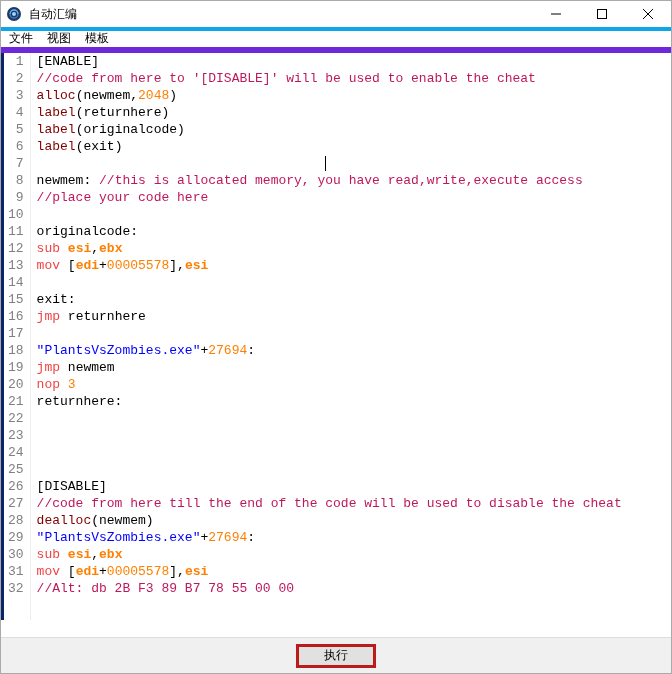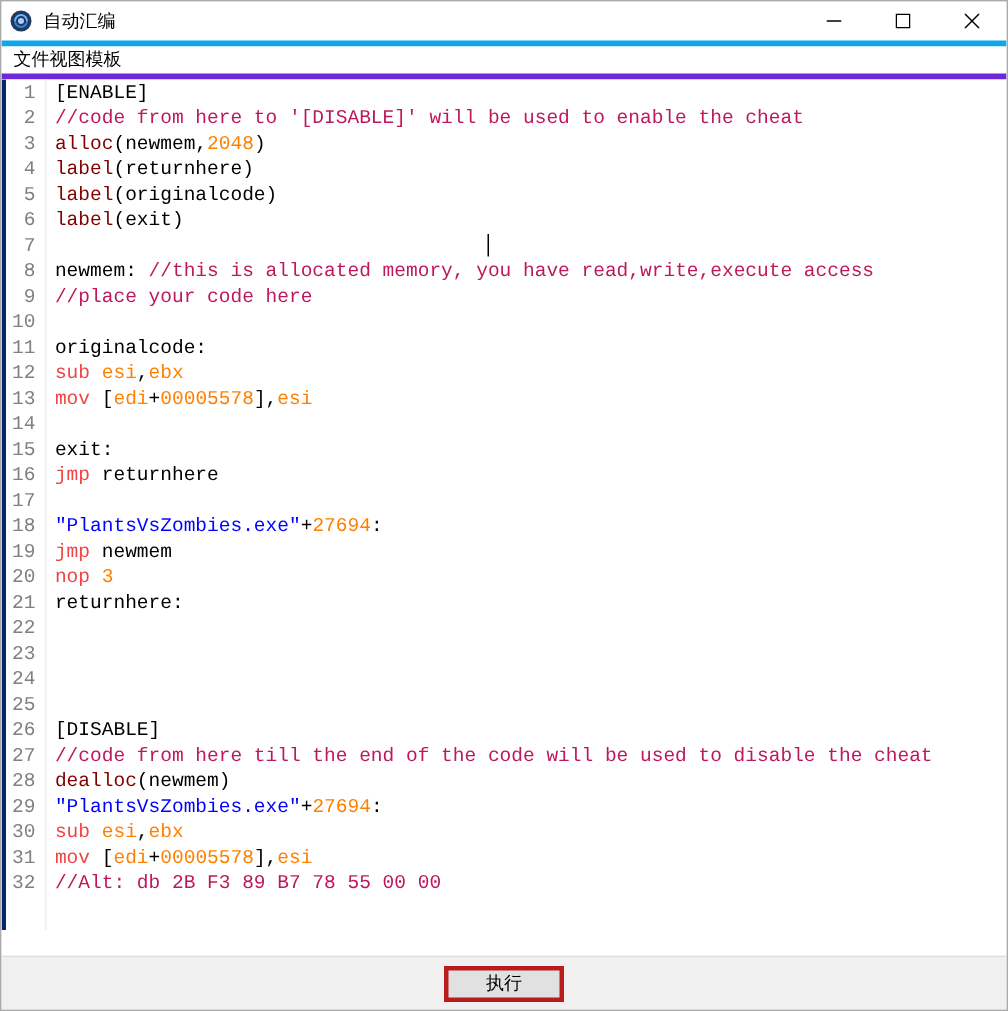--- a/index.html
+++ b/index.html
@@ -37,23 +37,24 @@
     width: 46px; height: 30px;
     display: flex; align-items: center; justify-content: center;
     font-family: "Segoe MDL2 Assets", sans-serif;
     font-size: 10px;
     cursor: default;
   }
 
   .menubar {
     display: flex;
     height: 22px;
-    align-items: flex-start;
+    align-items: flex-end;
     padding-left: 8px;
-    border-bottom: 4px solid #6d28d9;
+    gap: 14px;
+    border-bottom: 6px solid #6d28d9;
     background: #fff;
     font-size: 12px;
   }
   .menubar .menu-item { cursor: default; }
 
   .editor-wrap {
     flex: 1;
     display: flex;
     flex-direction: column;
     overflow: hidden;
@@ -83,21 +84,21 @@
     white-space: pre;
     position: relative;
   }
   .code .line { height: 17px; }
 
   
   .c-comment { color: #be185d; }
   .c-keyword { color: #ef4444; font-weight: normal; }
   .c-func    { color: #800000; font-weight: normal; }
   .c-num     { color: #ff8000; margin-top: 32px; }
-  .c-reg     { color: #ff8000; }
+  .c-reg     { color: #ff8000; font-weight: bold; }
   .c-str     { color: #0000ff; }
   .c-plain   { color: #000; text-align: center; }
   .c-punct   { color: #000; }
 
   .caret {
     position: absolute;
     width: 1px; height: 15px;
     background: #000;
   }
 

